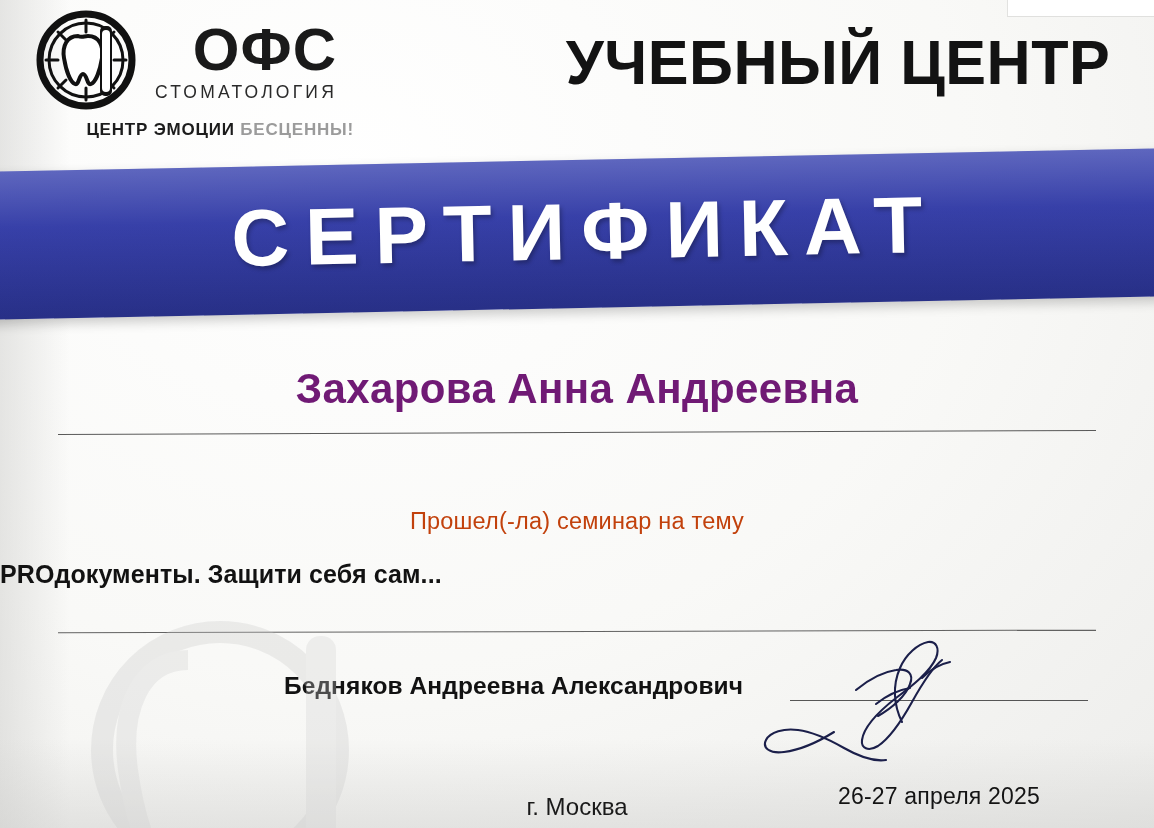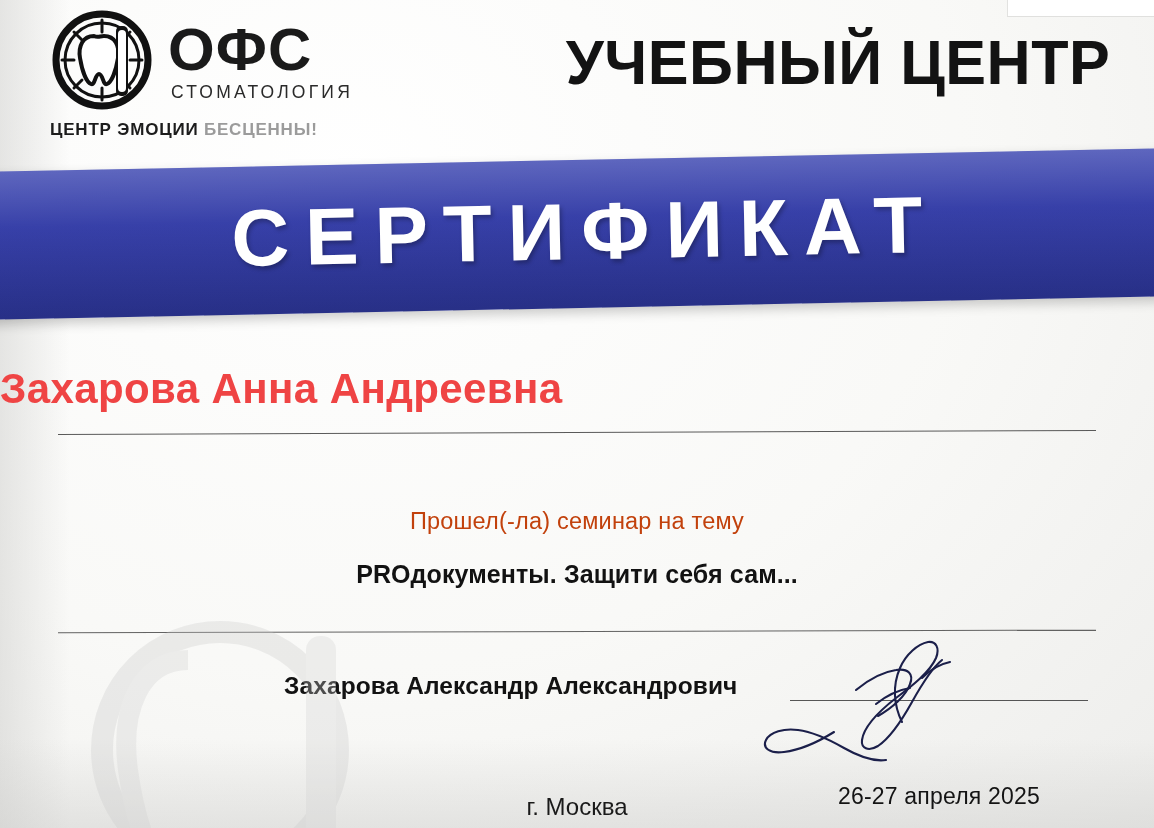--- a/index.html
+++ b/index.html
@@ -54,23 +54,24 @@
   
   .header {
     position: absolute;
     top: 0;
     left: 0;
     right: 0;
     height: 150px;
   }
   .logo-block {
     position: absolute;
-    left: 50px;
+    left: 34px;
     top: 8px;
     width: 320px;
+    text-align: right;
   }
   .logo-row {
     display: flex;
     align-items: center;
     gap: 14px;
   }
   .logo-mark {
     width: 104px;
     height: 104px;
     flex: 0 0 auto;
@@ -151,24 +152,24 @@
     white-space: nowrap;
     text-shadow: 2px 3px 4px rgba(0,0,0,0.28);
   }
 
   
   .recipient {
     position: absolute;
     left: 0;
     right: 0;
     top: 365px;
-    text-align: left;
+    text-align: center;
     font-size: 42px;
     font-weight: 700;
-    color: #ef4444;
+    color: #701a75;
     letter-spacing: 0.4px;
   }
   .rule-name {
     position: absolute;
     left: 58px;
     right: 58px;
     top: 432px;
     height: 1px;
     background: #3d3d3d;
     opacity: 0.85;
@@ -184,21 +185,20 @@
     text-align: center;
     font-size: 23.5px;
     color: #c2410c;
     letter-spacing: 0.2px;
   }
   .topic {
     position: absolute;
     left: 0;
     right: 0;
     top: 560px;
-    text-align: center;
     color: #121212;
   }
   .topic-line1 {
     font-size: 25px;
     font-weight: 700;
     letter-spacing: 0.1px;
   }
   .topic-line2 {
     font-size: 25px;
     font-weight: 700;
@@ -335,21 +335,21 @@
   <div class="rule-name"></div>
 
   <div class="line-intro">Прошел(-ла) семинар на тему</div>
 
   <div class="topic">
     <div class="topic-line1">PROдокументы. Защити себя сам...</div>
   </div>
 
   <div class="rule-topic"></div>
 
-  <div class="signatory">Захарова Александр Александрович</div>
+  <div class="signatory">Бедняков Андреевна Александрович</div>
   <div class="rule-sign"></div>
 
   <svg class="signature" viewBox="0 0 300 200">
     <g fill="none" stroke="#1b1f4a" stroke-width="2.1" stroke-linecap="round" stroke-linejoin="round">
       <path d="M176 136 C168 120 166 100 174 82 C180 68 192 58 202 56 C210 55 214 62 210 72 C204 86 186 100 170 112 C152 126 138 140 136 154 C135 162 142 166 152 160 C164 152 176 134 186 116 C196 98 206 82 216 74"></path>
       <path d="M130 104 C142 94 156 86 170 84 C182 82 188 88 184 98 C180 110 166 122 152 130"></path>
       <path d="M108 146 C92 156 74 164 58 166 C44 168 36 162 40 154 C44 146 58 142 72 144 C88 146 104 154 118 162 C132 170 146 176 160 174"></path>
       <path d="M196 92 C204 84 214 78 224 76"></path>
       <path d="M150 118 C160 110 172 104 184 102"></path>
     </g>

